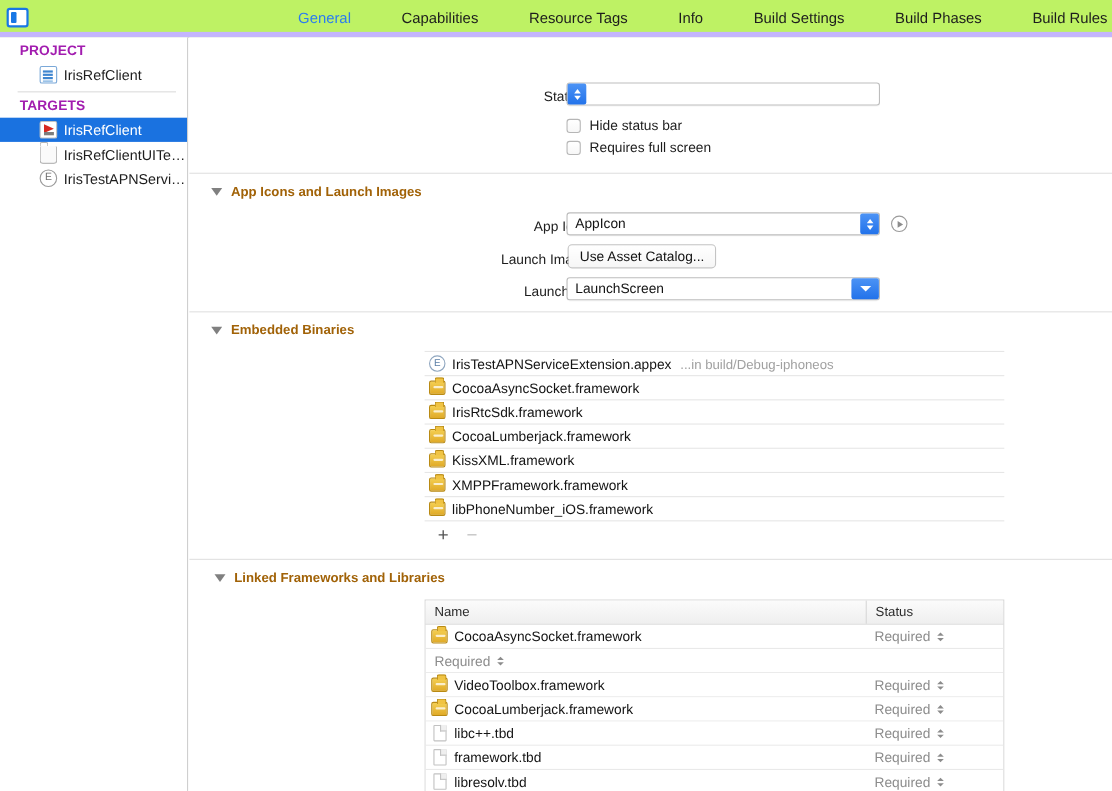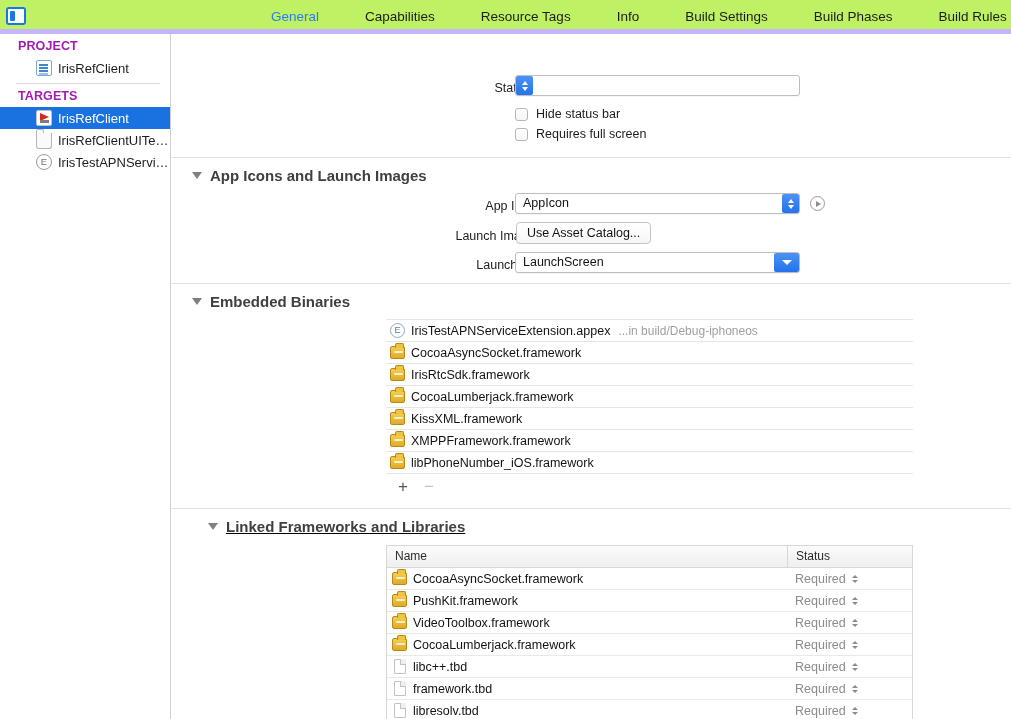--- a/index.html
+++ b/index.html
@@ -144,21 +144,21 @@
     background:linear-gradient(#ffffff,#f7f7f7);
   }
   .check-lbl { font-size:12.5px; color:#1d1d1d; margin-left:8px; }
 
   
   .section-head { position:absolute; display:flex; align-items:center; }
   .tri {
     width:0;height:0;border-left:5px solid transparent;border-right:5px solid transparent;
     border-top:7px solid #808080; margin-right:8px;
   }
-  .section-title { font-size:15px; font-weight:bold; color:#404040; white-space:nowrap; }
+  .section-title { font-size:12px; font-weight:bold; color:#a16207; white-space:nowrap; }
 
   
   .list { position:absolute; }
   .list-row {
     height:22px; border-top:1px solid #e6e6e6; display:flex; align-items:center;
     font-size:12.5px; color:#131313; padding-left:4px;
   }
   .list-row:first-child { border-top:1px solid #e6e6e6; }
   .list-bottom { border-top:1px solid #e6e6e6; }
 
@@ -343,21 +343,21 @@
       <div class="list-bottom">
         <div class="pm-row">
           <div class="plus">+</div>
           <div class="minus">−</div>
         </div>
       </div>
     </div>
 
     <div class="divider" style="position:absolute; left:0; top:474px;"></div>
 
-    <div class="section-head" style="left:36px; top:484px;text-decoration:underline;">
+    <div class="section-head" style="left:23px; top:484px;">
       <div class="tri"></div>
       <div class="section-title">Linked Frameworks and Libraries</div>
     </div>
 
     <div class="tbl" style="left:214px; top:511px; width:527px;">
       <div class="tbl-head">
         <div class="th name">Name</div>
         <div class="th status">Status</div>
       </div>
 
@@ -368,24 +368,20 @@
           </div>
         <div class="td-status">
           <span class="req-text">Required</span>
           <span class="stepper-thin">
               <span class="ch up"></span>
               <span class="ch dn"></span>
             </span>
         </div>
       </div>
       <div class="tbl-row">
-        <div class="td-name">
-            <div class="ico-fw"></div>
-          <span>PushKit.framework</span>
-          </div>
         <div class="td-status">
           <span class="req-text">Required</span>
           <span class="stepper-thin">
               <span class="ch up"></span>
               <span class="ch dn"></span>
             </span>
         </div>
       </div>
       <div class="tbl-row">
         <div class="td-name">

